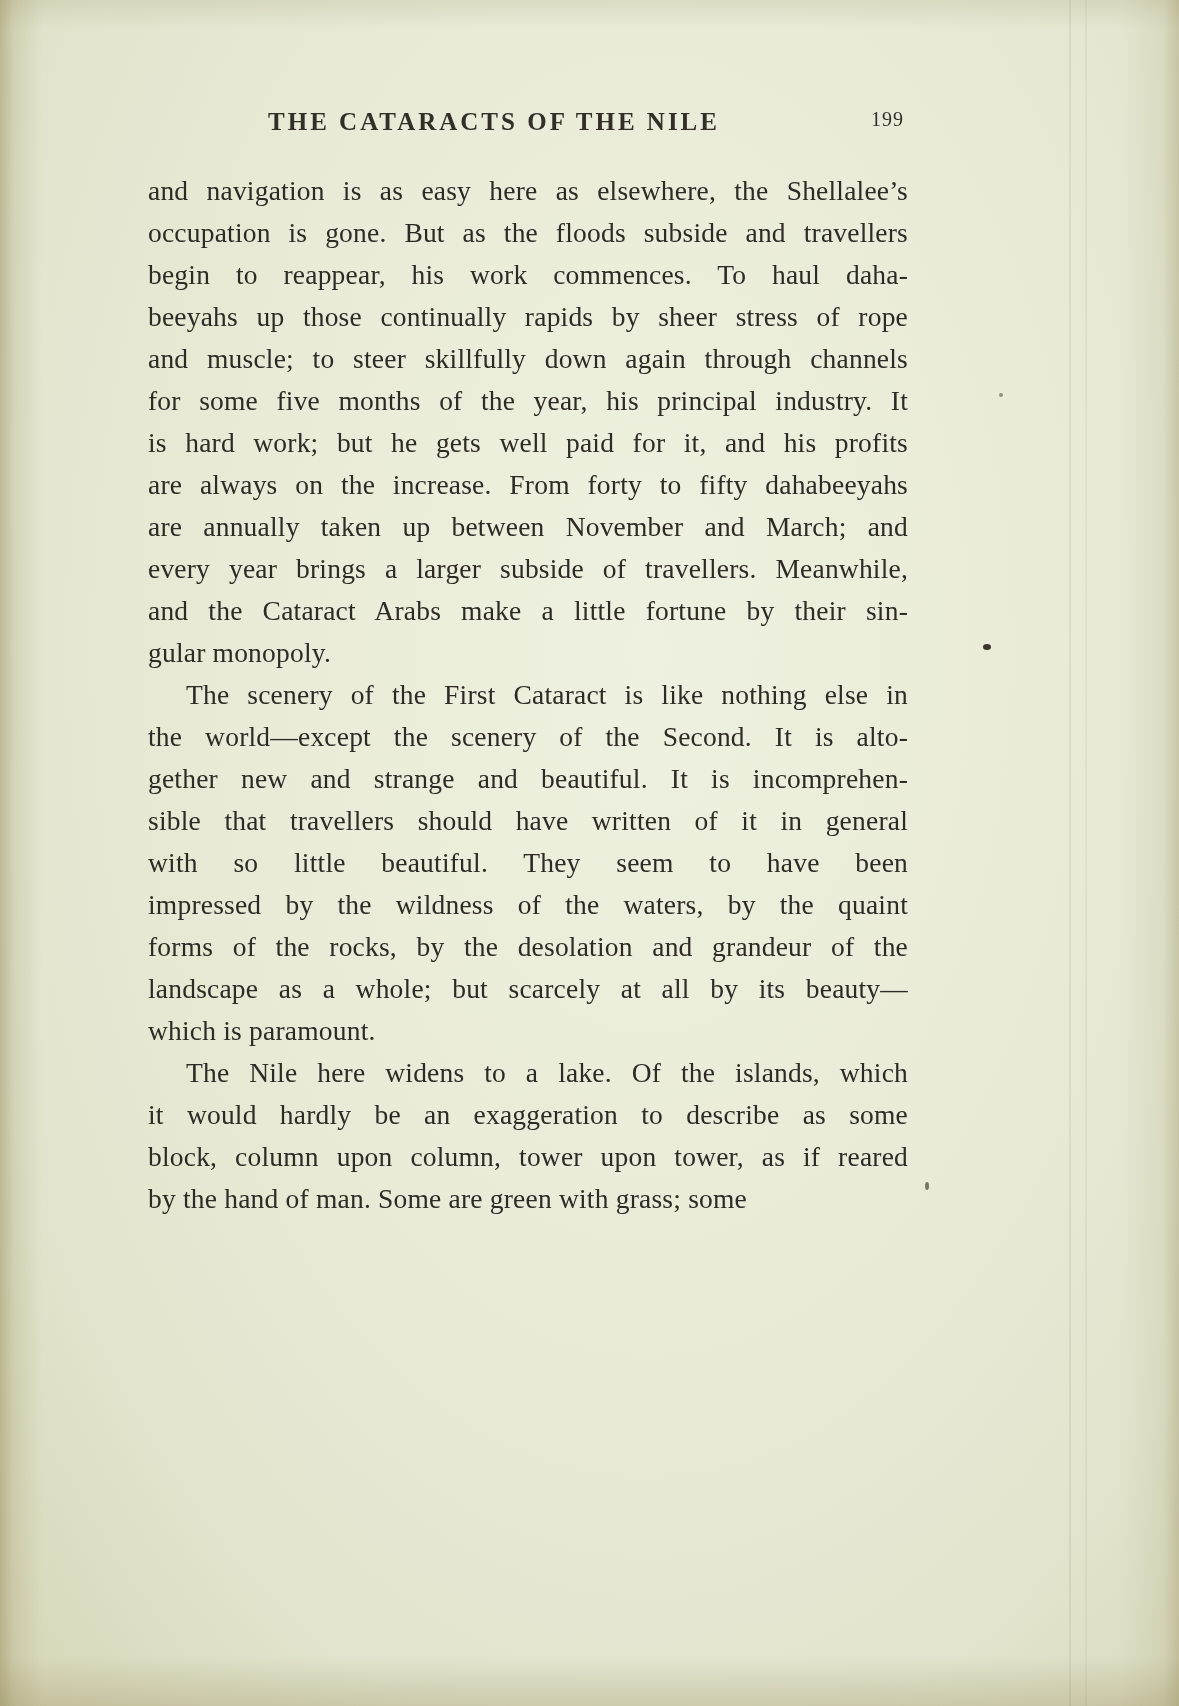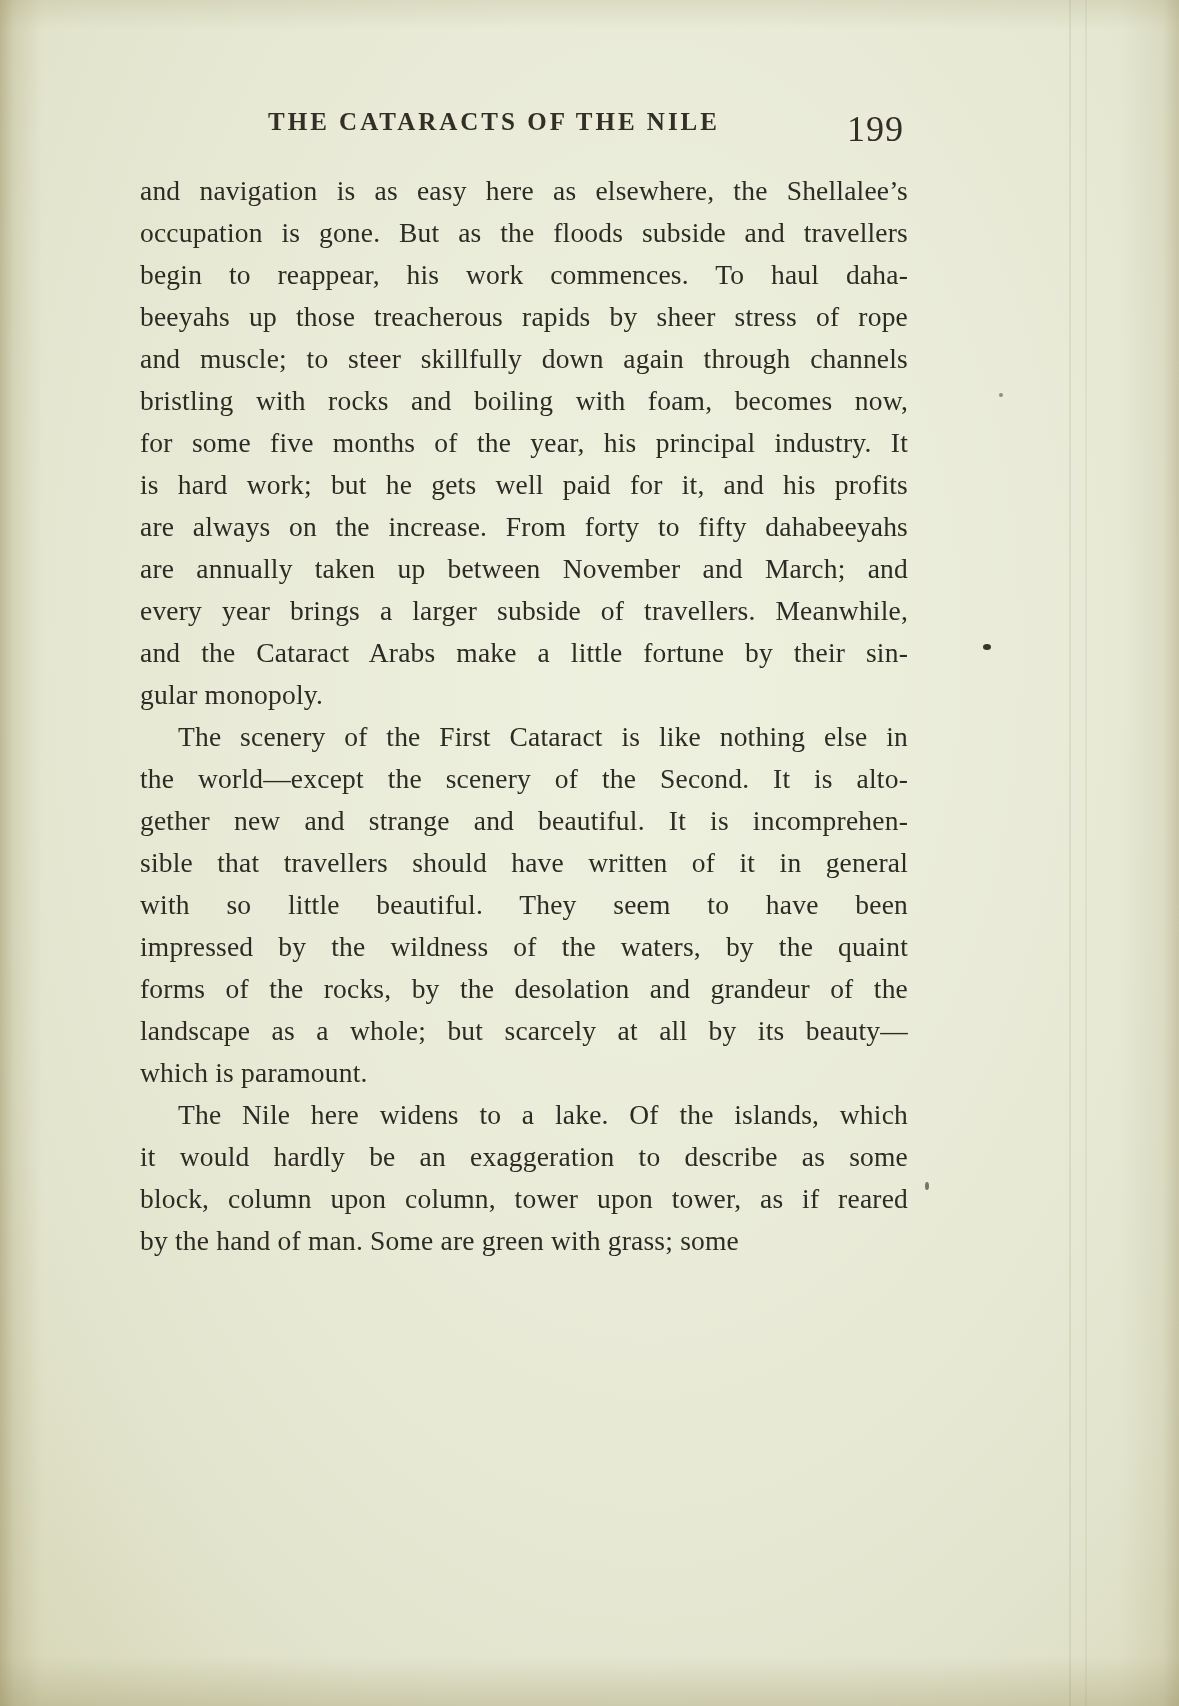--- a/index.html
+++ b/index.html
@@ -60,29 +60,30 @@
     font-size: 25px;
     font-weight: 700;
     letter-spacing: 3px;
     color: #332f27;
     white-space: nowrap;
   }
   .page-number {
     position: absolute;
     right: 4px;
     top: 0;
-    font-size: 36px;
+    font-size: 20px;
     letter-spacing: 1px;
     color: #332f27;
   }
 
   .body-text {
     font-size: 27.5px;
     line-height: 42px;
     letter-spacing: 0.2px;
+    margin-left: 8px;
   }
   .para { margin: 0; }
   .line {
     height: 42px;
     white-space: normal;
     text-align: justify;
     text-align-last: justify;
     text-justify: inter-word;
   }
   .line.last {
@@ -105,23 +106,22 @@
     <div class="page-header">
       <div class="running-title">THE CATARACTS OF THE NILE</div>
       <div class="page-number">199</div>
     </div>
 
     <div class="body-text" id="body-text">
         <div class="para">
           <div class="line">and navigation is as easy here as elsewhere, the Shellalee’s</div>
           <div class="line">occupation is gone.  But as the floods subside and travellers</div>
           <div class="line">begin to reappear, his work commences.  To haul daha-</div>
-          <div class="line">beeyahs up those treacherous rapids by sheer stress of rope</div>
+          <div class="line">beeyahs up those continually rapids by sheer stress of rope</div>
           <div class="line">and muscle; to steer skillfully down again through channels</div>
-          <div class="line">bristling with rocks and boiling with foam, becomes now,</div>
           <div class="line">for some five months of the year, his principal industry.  It</div>
           <div class="line">is hard work; but he gets well paid for it, and his profits</div>
           <div class="line">are always on the increase.  From forty to fifty dahabeeyahs</div>
           <div class="line">are annually taken up between November and March; and</div>
           <div class="line">every year brings a larger subside of travellers.  Meanwhile,</div>
           <div class="line">and the Cataract Arabs make a little fortune by their sin-</div>
           <div class="line last">gular monopoly.</div>
         </div>
         <div class="para">
           <div class="line indent">The scenery of the First Cataract is like nothing else in</div>

